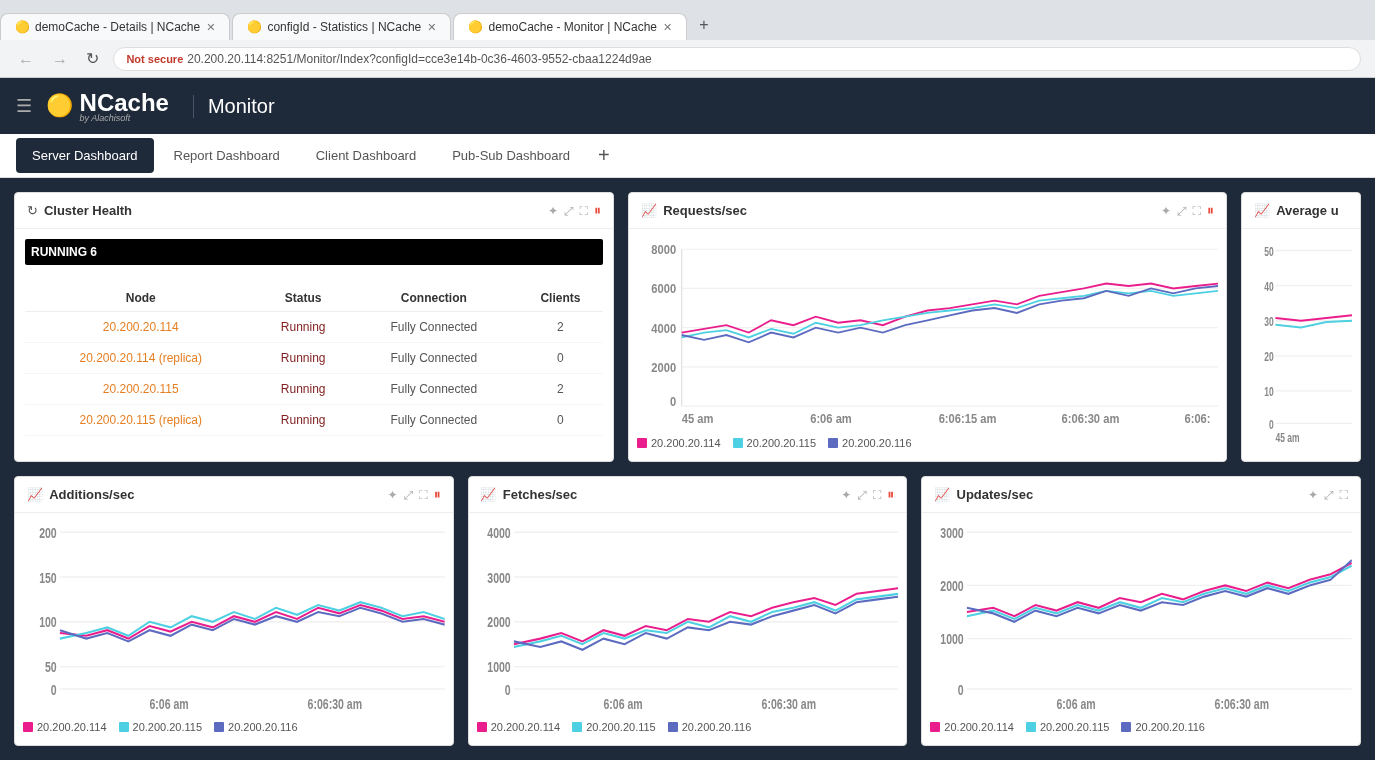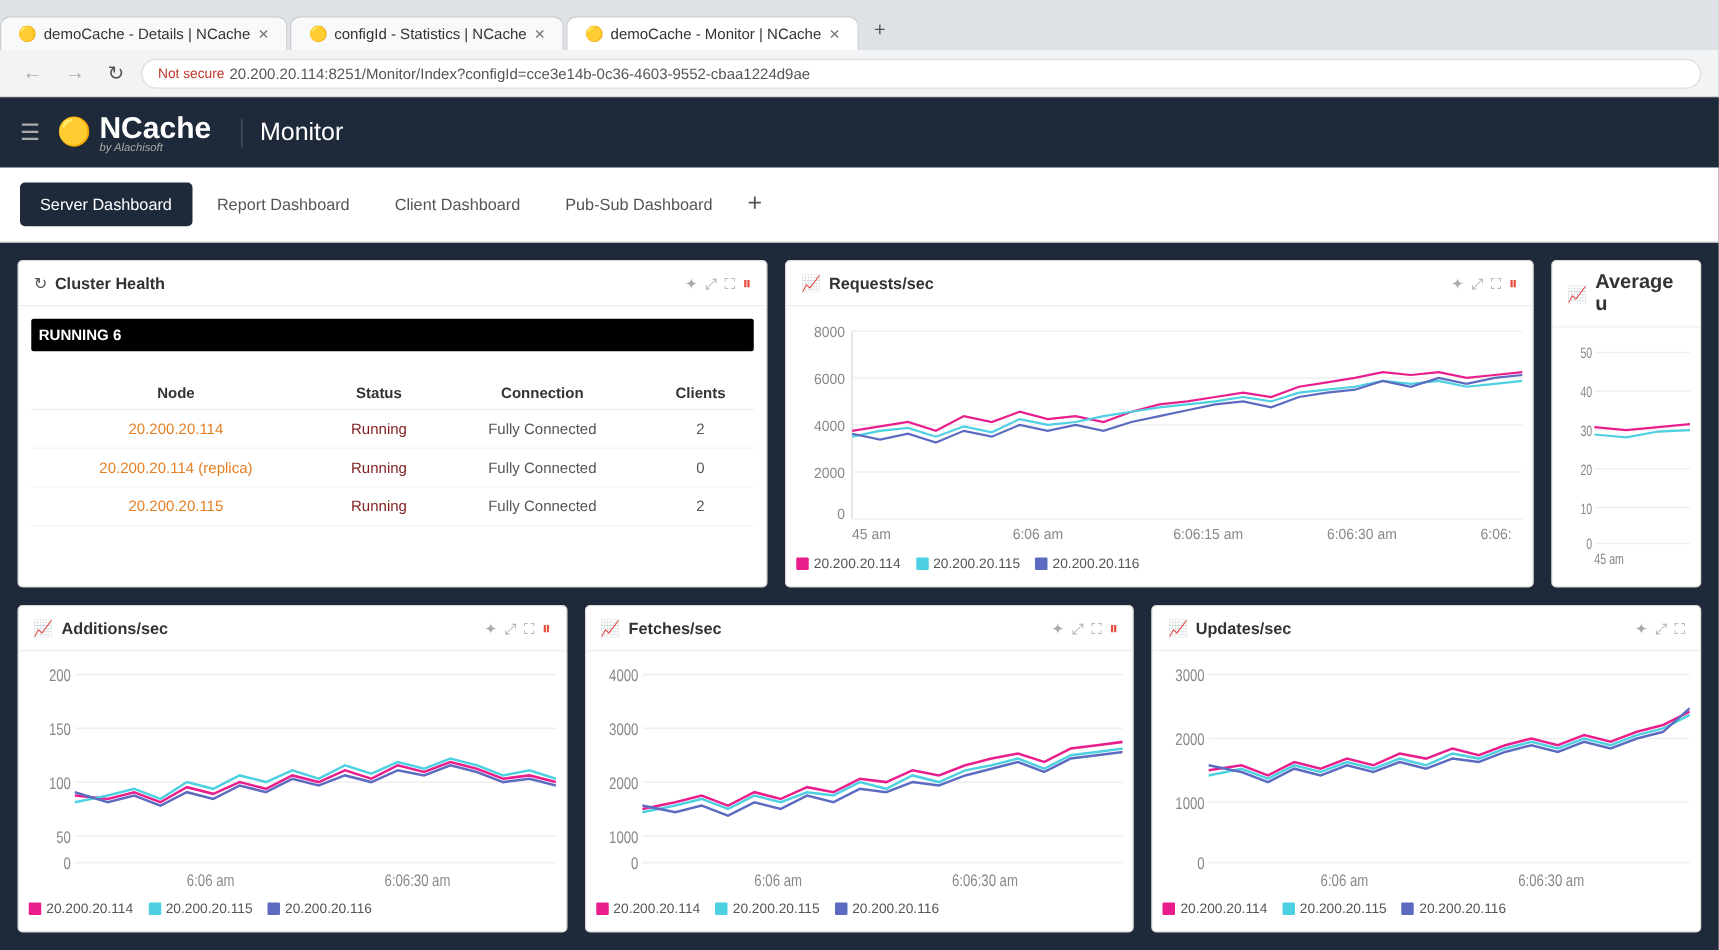--- a/index.html
+++ b/index.html
@@ -11,33 +11,33 @@
     .tab { display: flex; align-items: center; padding: 6px 14px; background: #f8f9fa; border-radius: 8px 8px 0 0; font-size: 12px; color: #333; margin-right: 2px; gap: 6px; min-width: 160px; border: 1px solid #ccc; border-bottom: none; }
     .tab.active { background: #fff; }
     .tab-icon { width: 14px; height: 14px; color: #e67e22; font-size: 12px; }
     .tab-close { margin-left: auto; color: #777; font-size: 11px; cursor: pointer; }
     .tab-new { padding: 6px 10px; font-size: 16px; color: #555; cursor: pointer; }
 
     .address-bar { background: #f1f3f4; border-bottom: 1px solid #ccc; padding: 6px 14px; display: flex; align-items: center; gap: 10px; height: 38px; }
     .nav-btn { background: none; border: none; color: #555; font-size: 16px; cursor: pointer; padding: 2px 4px; }
     .nav-btn:disabled { color: #aaa; }
     .security-info { display: flex; align-items: center; gap: 4px; background: #fff; border: 1px solid #ddd; border-radius: 20px; padding: 4px 12px; flex: 1; font-size: 12px; color: #555; }
-    .security-warning { color: #c0392b; font-size: 11px; }
+    .security-warning { color: #c0392b; font-size: 11px; font-weight: bold; }
 
     
     .app { display: flex; flex-direction: column; flex: 1; background: #1e2a3a; }
     .top-bar { background: #1e2a3a; display: flex; align-items: center; padding: 0 16px; height: 56px; gap: 14px; }
     .hamburger { color: #aaa; font-size: 18px; cursor: pointer; }
     .logo { display: flex; align-items: center; gap: 6px; }
     .logo-icon { font-size: 22px; }
     .logo-text { font-size: 24px; font-weight: bold; color: #fff; }
     .logo-sub { font-size: 9px; color: #aaa; display: block; margin-top: -4px; font-style: italic; }
     .app-title { color: #fff; font-size: 20px; font-weight: 300; margin-left: 10px; padding-left: 14px; border-left: 1px solid #4a5568; }
 
-    .nav-tabs { background: #fff; display: flex; align-items: center; padding: 0 16px; border-bottom: 1px solid #ddd; height: 60px; gap: 4px; }
+    .nav-tabs { background: #fff; display: flex; align-items: center; padding: 0 16px; border-bottom: 1px solid #ddd; height: 44px; gap: 4px; }
     .nav-tab { padding: 10px 16px; font-size: 13px; color: #555; cursor: pointer; border-radius: 4px; white-space: nowrap; }
     .nav-tab.active { background: #1e2a3a; color: #fff; border-radius: 4px; }
     .add-btn { margin-left: 8px; background: none; border: none; cursor: pointer; color: #555; font-size: 20px; }
 
     .main-content { flex: 1; padding: 14px; display: flex; flex-direction: column; gap: 14px; overflow: hidden; }
 
     
     .dashboard-row { display: flex; gap: 14px; flex: 1; }
     .panel { background: #fff; border: 1px solid #ddd; border-radius: 4px; display: flex; flex-direction: column; overflow: hidden; }
 
@@ -55,34 +55,34 @@
     .cluster-table th { text-align: center; padding: 6px 4px; font-weight: 600; color: #333; border-bottom: 1px solid #eee; }
     .cluster-table td { text-align: center; padding: 8px 4px; border-bottom: 1px solid #f5f5f5; }
     .node-link { color: #e67e22; cursor: pointer; }
     .status-running { color: #7f1d1d; }
     .conn-text { color: #555; }
     .clients-num { color: #555; }
 
     
     .chart-panel { flex: 1; min-width: 0; }
     .chart-body { flex: 1; padding: 8px; display: flex; flex-direction: column; }
-    .chart-area { flex: 1; position: relative; }
+    .chart-area { flex: 1; position: relative; font-weight: bold; }
     .chart-legend { display: flex; gap: 12px; padding: 4px 0; font-size: 11px; color: #555; flex-wrap: wrap; }
     .legend-item { display: flex; align-items: center; gap: 4px; }
     .legend-dot { width: 10px; height: 10px; border: 2px solid; border-radius: 1px; }
 
     svg.chart { width: 100%; height: 100%; }
 
     .y-axis-label { font-size: 10px; fill: #888; }
     .x-axis-label { font-size: 10px; fill: #888; }
     .grid-line { stroke: #f0f0f0; stroke-width: 1; }
     .axis-line { stroke: #ddd; stroke-width: 1; }
 
     .partial-panel { flex: 0 0 120px; overflow: hidden; }
-    .partial-panel .panel-title { font-size: 16px; }
+    .partial-panel .panel-title { font-size: 13px; }
   </style>
 </head>
 <body>
 
 <div class="browser-frame">
 
   <div class="tab-bar">
     <div class="tab">
       <span class="tab-icon">🟡</span>
       <span>demoCache - Details | NCache</span>
@@ -171,20 +171,26 @@
       <td class="status-running">Running</td>
       <td class="conn-text">Fully Connected</td>
       <td class="clients-num">0</td>
     </tr>
                   <tr>
       <td class="node-link">20.200.20.115</td>
       <td class="status-running">Running</td>
       <td class="conn-text">Fully Connected</td>
       <td class="clients-num">2</td>
     </tr>
+                  <tr>
+      <td class="node-link">20.200.20.115 (replica)</td>
+      <td class="status-running">Running</td>
+      <td class="conn-text">Fully Connected</td>
+      <td class="clients-num">0</td>
+    </tr>
                 </tbody>
             </table>
           </div>
         </div>
 
         <div class="panel chart-panel">
           <div class="panel-header">
             <span class="panel-icon">📈</span>
             <span class="panel-title">Requests/sec</span>
             <div class="panel-actions">

